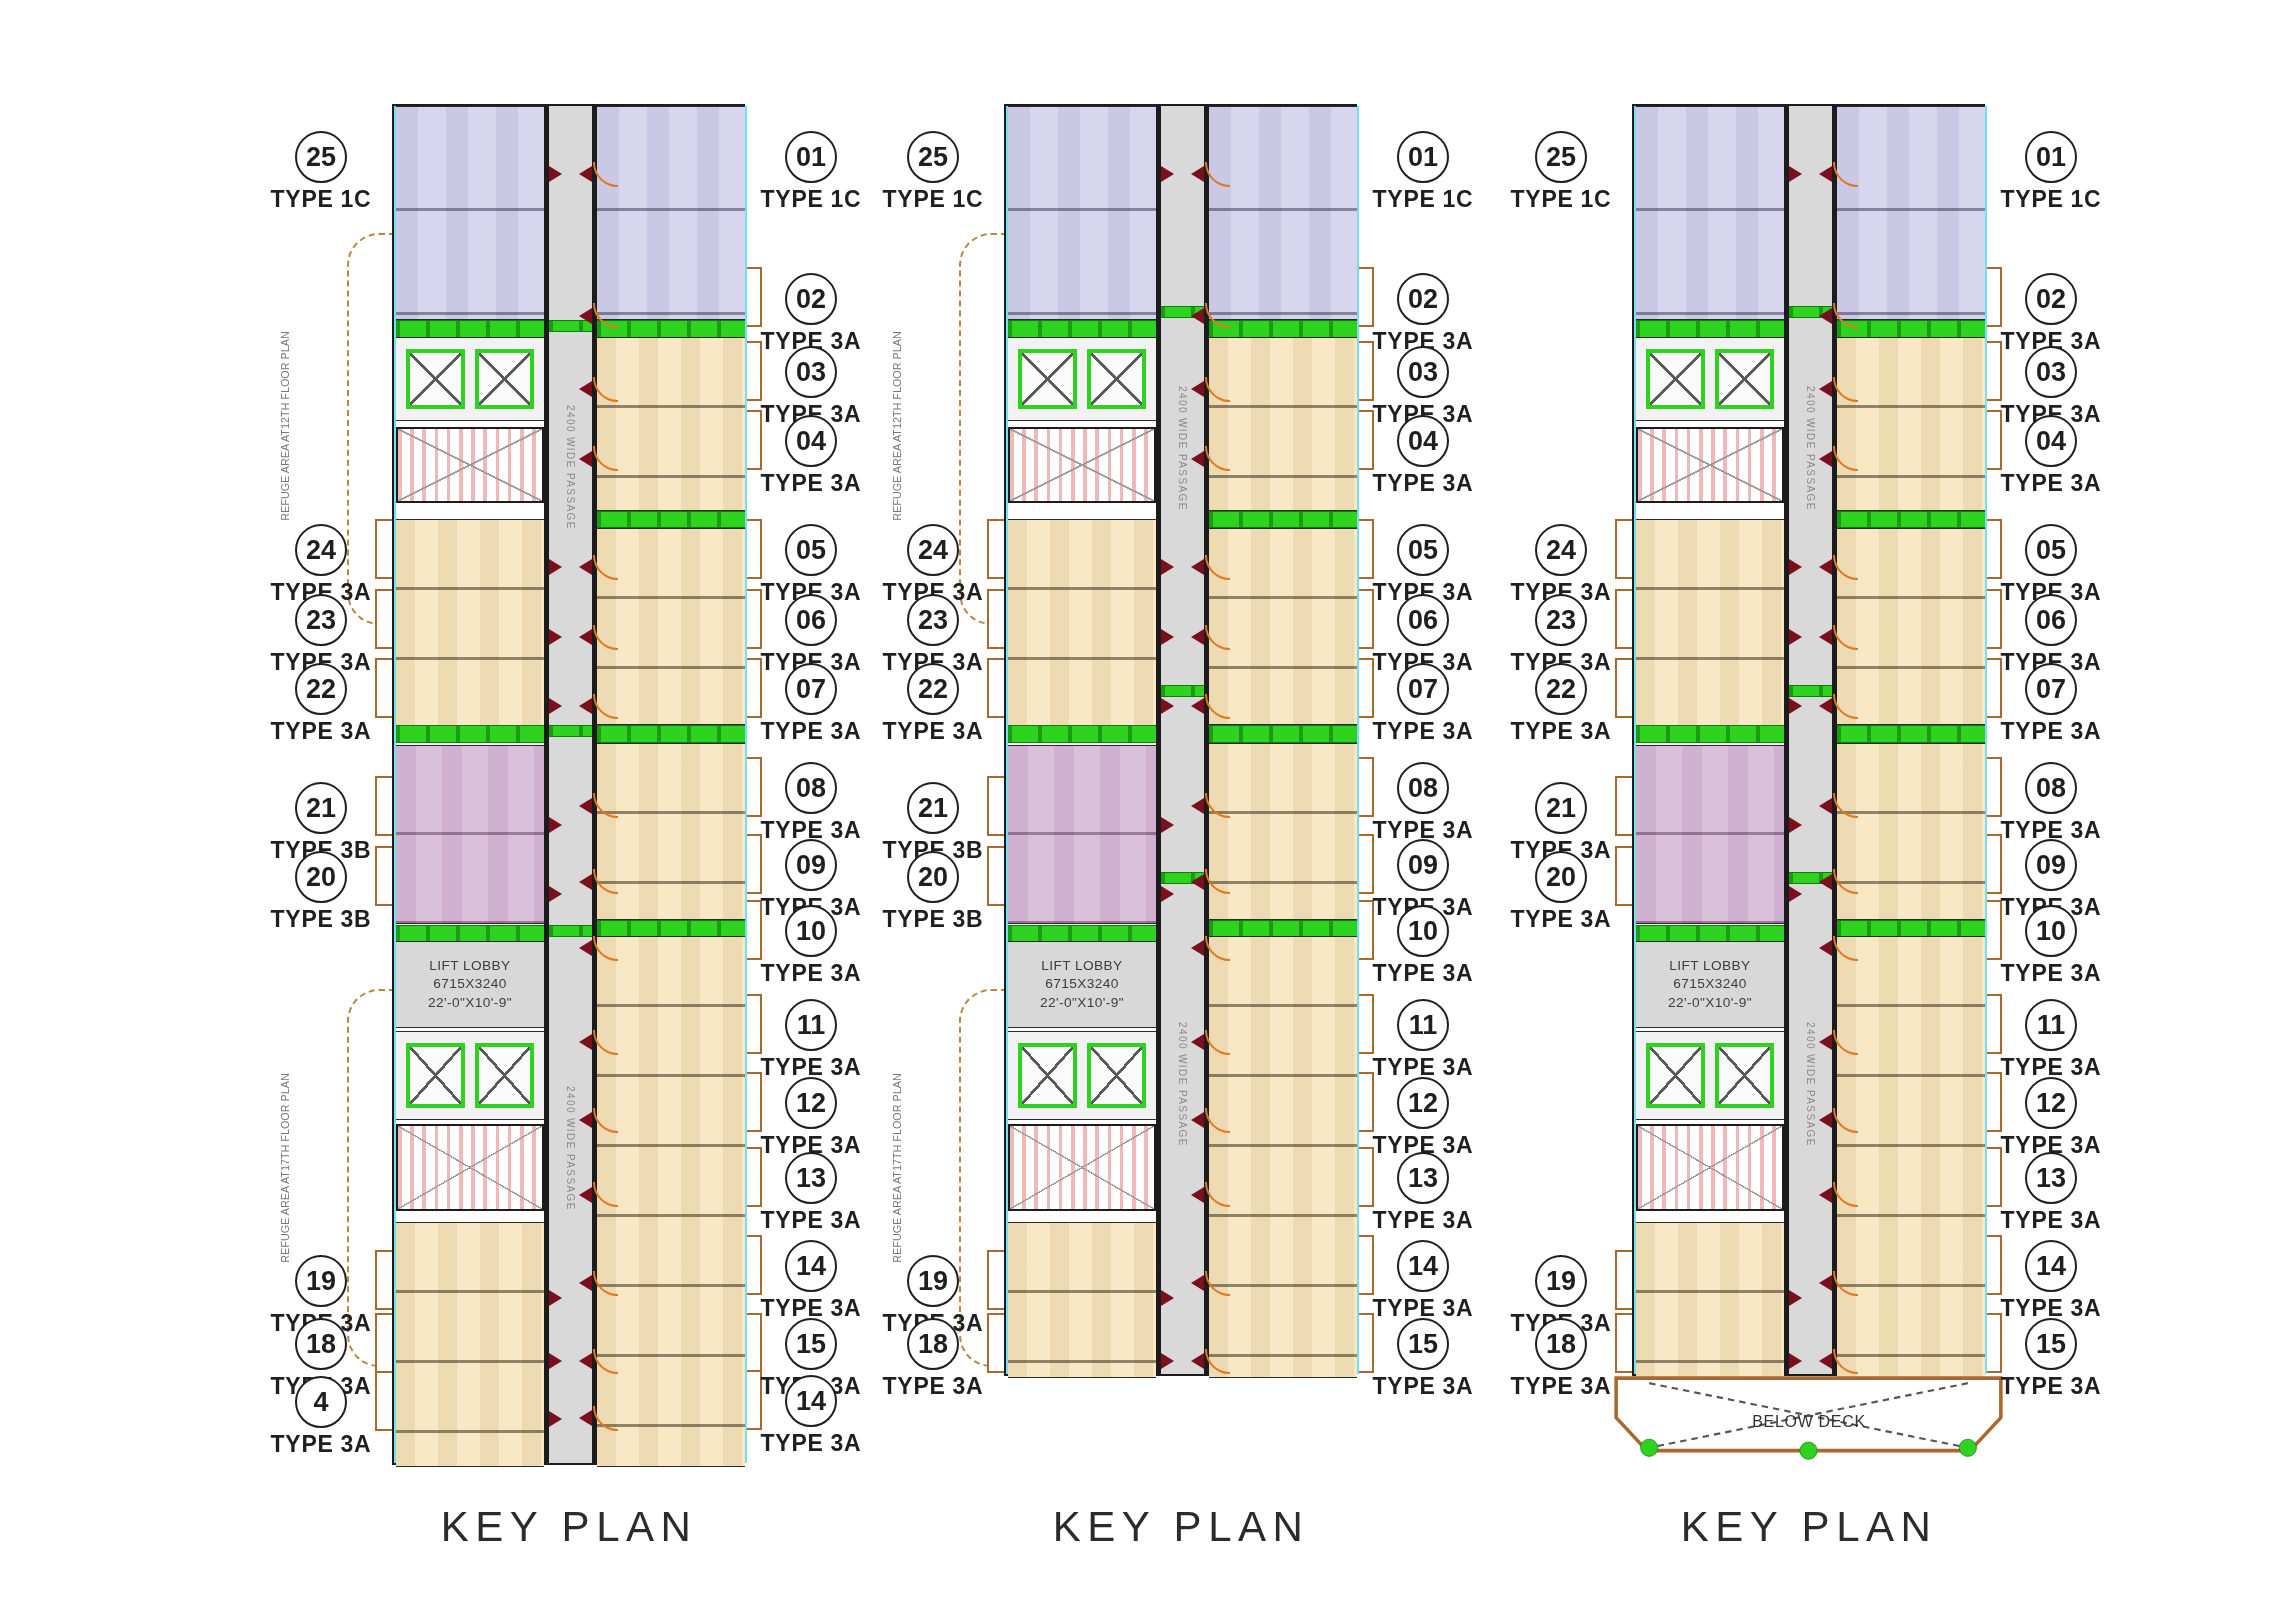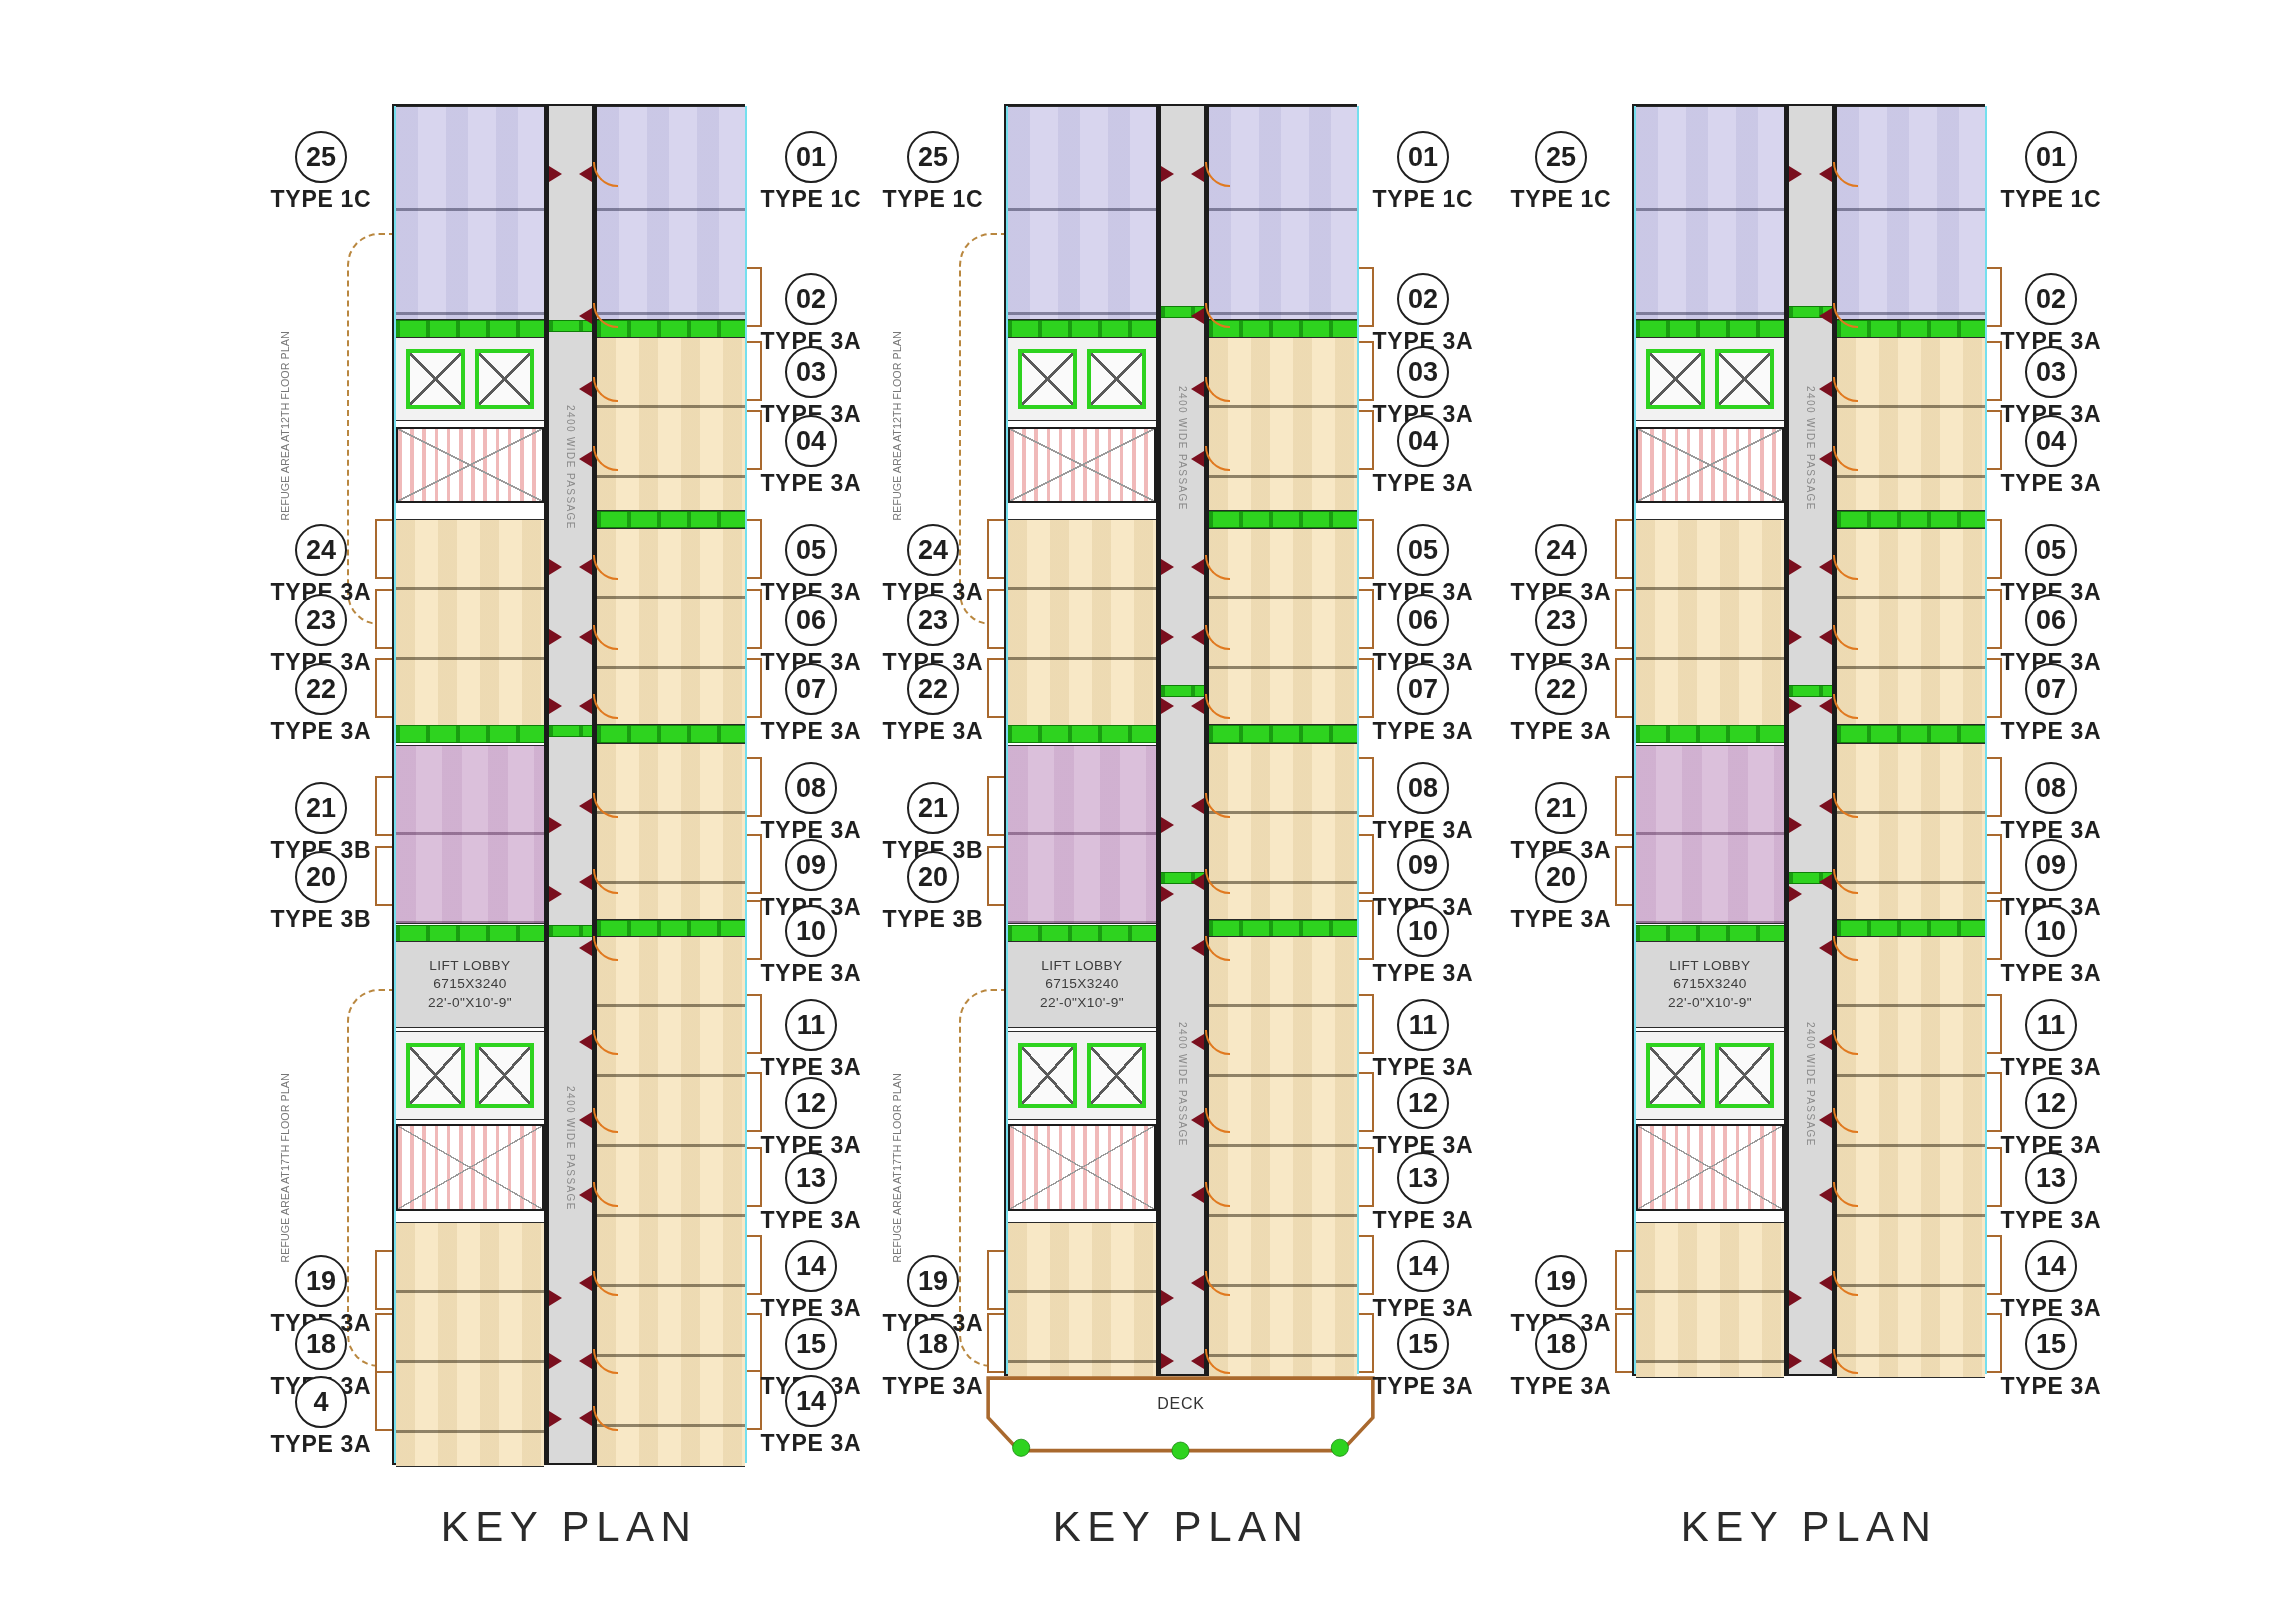--- a/index.html
+++ b/index.html
@@ -378,29 +378,20 @@
         <div class="arc" style="left: 199px; top: 1243px;"></div>
         <div class="tri right" style="left: 155px; top: 60px;"></div>
         <div class="tri right" style="left: 155px; top: 453px;"></div>
         <div class="tri right" style="left: 155px; top: 523px;"></div>
         <div class="tri right" style="left: 155px; top: 592px;"></div>
         <div class="tri right" style="left: 155px; top: 711px;"></div>
         <div class="tri right" style="left: 155px; top: 780px;"></div>
         <div class="tri right" style="left: 155px; top: 1184px;"></div>
         <div class="tri right" style="left: 155px; top: 1247px;"></div>
       </div>
-      <div style="position: absolute; left: -25px; top: 1272px; width: 403px; height: 89px;">
-        <svg width="403" height="89" class="decksvg" viewBox="0 0 560 124">
-          <path d="M 12 3 H 548 V 58 L 505 104 H 55 L 12 58 Z" fill="#ffffff" stroke="#a9692e" stroke-width="5"></path>
-          <circle cx="58" cy="100" r="12" fill="#2ed31f" stroke="#0f7d08"></circle>
-          <circle cx="280" cy="104" r="12" fill="#2ed31f" stroke="#0f7d08"></circle>
-          <circle cx="502" cy="100" r="12" fill="#2ed31f" stroke="#0f7d08"></circle>
-        </svg>
-        <div class="decklabel" style="left: 202px; top: 19px;">DECK</div>
-      </div>
       <div class="labelpair" style="left: -71px; top: 68px;">
         <div class="num">25</div>
         <div class="typ">TYPE 1C</div>
       </div>
       <div class="labelpair" style="left: -71px; top: 461px;">
         <div class="num">24</div>
         <div class="typ">TYPE 3A</div>
       </div>
       <div class="labelpair" style="left: -71px; top: 531px;">
         <div class="num">23</div>
@@ -587,20 +578,30 @@
         <div class="arc" style="left: 199px; top: 1243px;"></div>
         <div class="tri right" style="left: 155px; top: 60px;"></div>
         <div class="tri right" style="left: 155px; top: 453px;"></div>
         <div class="tri right" style="left: 155px; top: 523px;"></div>
         <div class="tri right" style="left: 155px; top: 592px;"></div>
         <div class="tri right" style="left: 155px; top: 711px;"></div>
         <div class="tri right" style="left: 155px; top: 780px;"></div>
         <div class="tri right" style="left: 155px; top: 1184px;"></div>
         <div class="tri right" style="left: 155px; top: 1247px;"></div>
       </div>
+      <div style="position: absolute; left: -25px; top: 1272px; width: 403px; height: 89px;">
+        <svg width="403" height="89" class="decksvg" viewBox="0 0 560 124">
+          <path d="M 12 3 H 548 V 58 L 505 104 H 55 L 12 58 Z" fill="#ffffff" stroke="#a9692e" stroke-width="5"></path>
+          <path d="M 58 10 L 502 100 M 502 10 L 58 100" stroke="#555" stroke-width="3" stroke-dasharray="9 7" fill="none"></path>
+          <circle cx="58" cy="100" r="12" fill="#2ed31f" stroke="#0f7d08"></circle>
+          <circle cx="280" cy="104" r="12" fill="#2ed31f" stroke="#0f7d08"></circle>
+          <circle cx="502" cy="100" r="12" fill="#2ed31f" stroke="#0f7d08"></circle>
+        </svg>
+        <div class="decklabel" style="left: 202px; top: 37px;">BELOW DECK</div>
+      </div>
       <div class="labelpair" style="left: -71px; top: 68px;">
         <div class="num">25</div>
         <div class="typ">TYPE 1C</div>
       </div>
       <div class="labelpair" style="left: -71px; top: 461px;">
         <div class="num">24</div>
         <div class="typ">TYPE 3A</div>
       </div>
       <div class="labelpair" style="left: -71px; top: 531px;">
         <div class="num">23</div>

